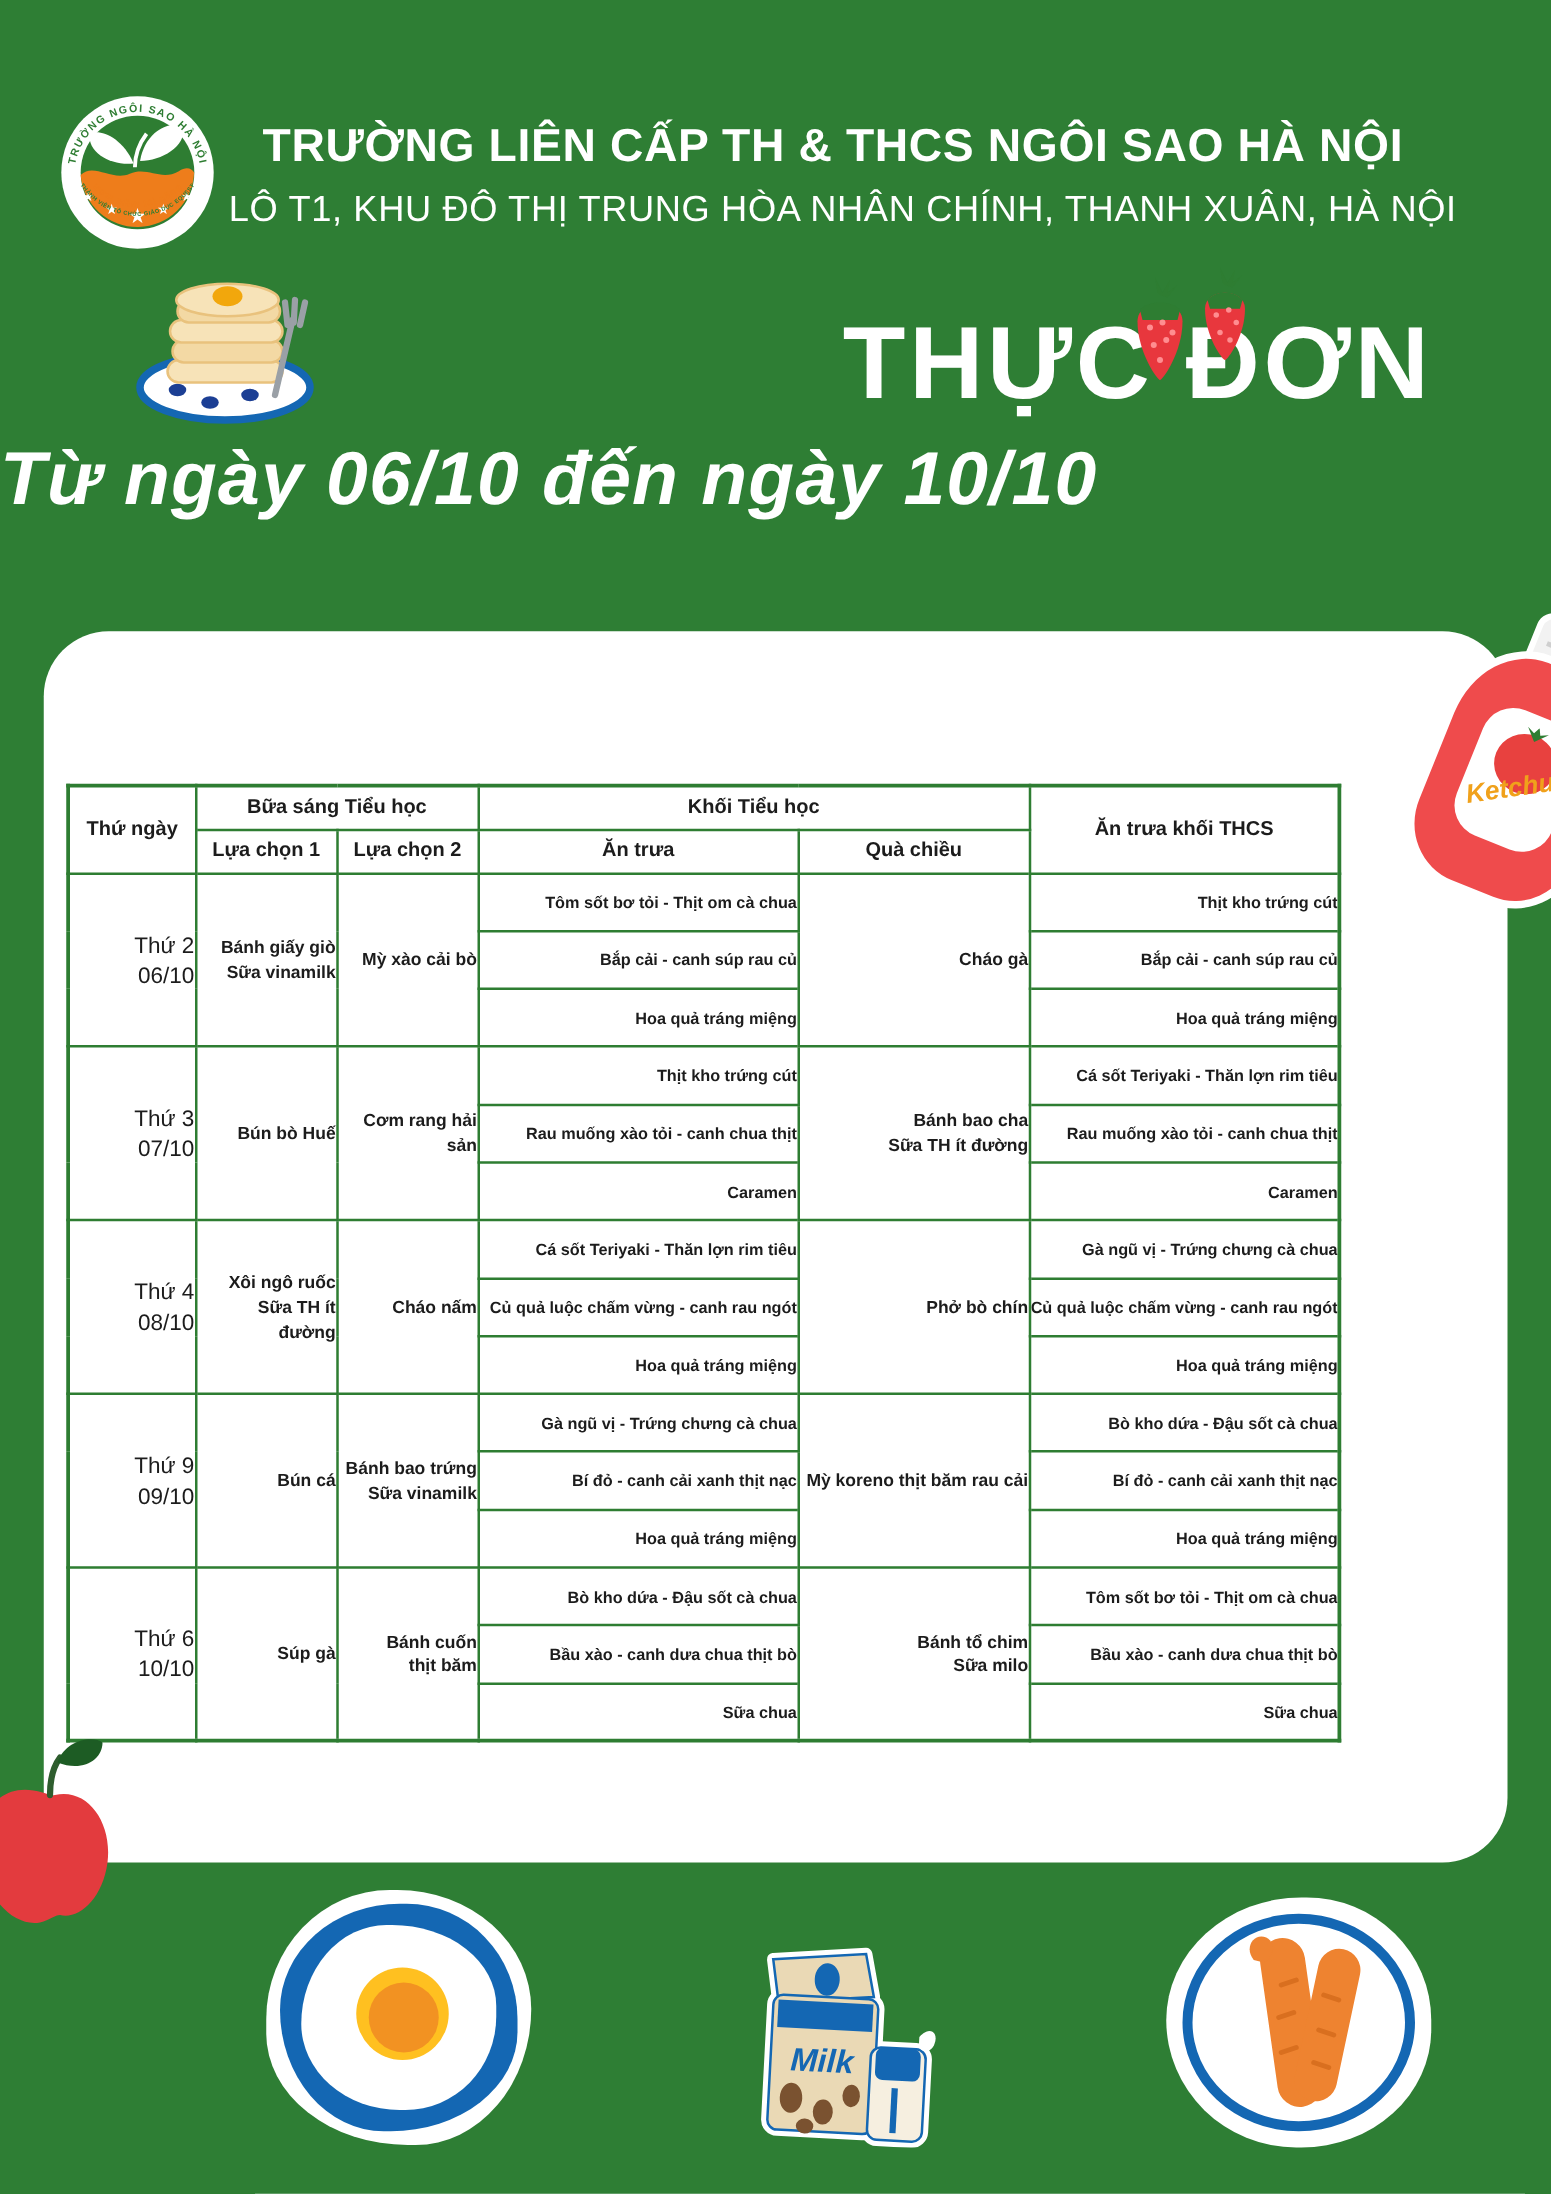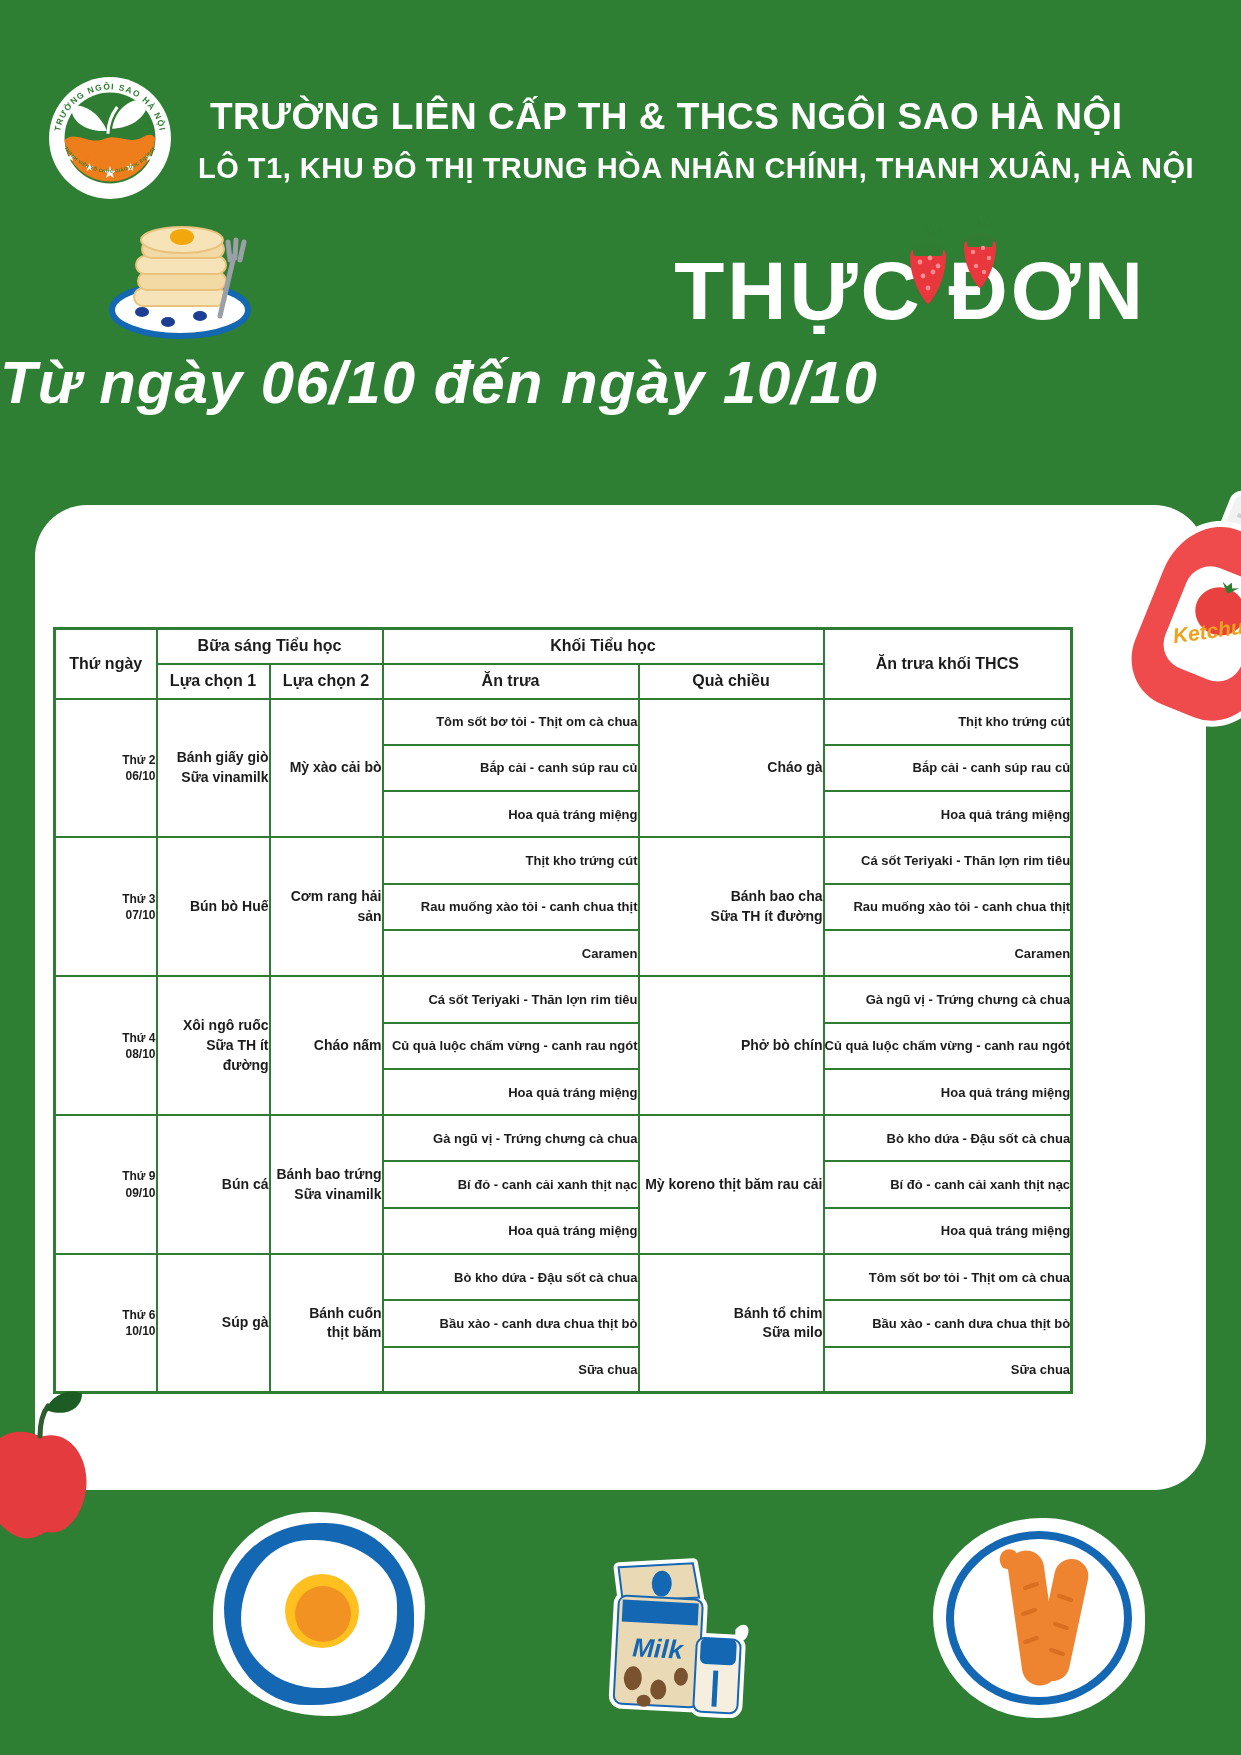--- a/index.html
+++ b/index.html
@@ -11,22 +11,22 @@
     font-family:"Liberation Sans","DejaVu Sans",sans-serif;
     color:#222;
   }
   
   .logo { position:absolute; left:48px; top:76px; width:124px; height:124px; }
   .school-name {
     position:absolute; left:198px; top:96px; width:1000px;
     color:#fff; font-size:37px; font-weight:800; letter-spacing:.5px;margin-left:12px;
   }
   .school-address {
-    position:absolute; left:198px; top:152px; width:1010px;
-    color:#fff; font-size:29px; font-weight:700; letter-spacing:.5px;
+    position:absolute; left:183px; top:152px; width:1010px;
+    color:#fff; font-size:29px; font-weight:400; letter-spacing:.5px;
   }
   
   .main-title {
     position:absolute; left:0; top:244px; width:1120px; text-align:right;
     color:#fff; font-size:82px; font-weight:800; letter-spacing:3px;margin-left:26px;
   }
   .subtitle {
     position:absolute; left:0; top:348px; width:1241px; 
     color:#fff; font-size:60px; font-weight:800; font-style:italic; letter-spacing:1px;
   }
@@ -39,21 +39,21 @@
     position:absolute; left:18px; top:122px;
     border-collapse:collapse; table-layout:fixed;
     background:#fff;
   }
   table.menu, table.menu td, table.menu th { border:2.5px solid #2e7d32; }
   table.menu { border-width:3px; }
   table.menu th {
     font-size:16px; font-weight:800; text-align:center; height:35px; color:#1c1c1c;margin-left:36px;
   }
   table.menu td { text-align:right; vertical-align:middle; color:#1c1c1c; }
-  td.day { font-size:12px; font-weight:700; line-height:1.35; }
+  td.day { font-size:18px; font-weight:400; line-height:1.35; }
   td.opt { font-size:14px; font-weight:700; white-space:pre-line; line-height:1.4; }
   td.item { font-size:13px; font-weight:700; height:46.3px; white-space:nowrap; overflow:hidden; }
   
   .deco { position:absolute; z-index:2; }
   .blob { border-radius:48% 52% 45% 55% / 52% 48% 55% 45%; }
   
   .ketchup-wrap { left:1152px; top:498px; width:150px; height:230px; transform:rotate(22deg); z-index:3; }
   .ketchup-cap { position:absolute; left:40px; top:0; width:52px; height:40px; background:#f2f2f2;
     border-radius:8px 8px 4px 4px; box-shadow:0 0 0 5px #fff; }
   .ketchup-cap i { display:block; height:4px; margin:7px 8px 0; background:#cfcfcf; }

